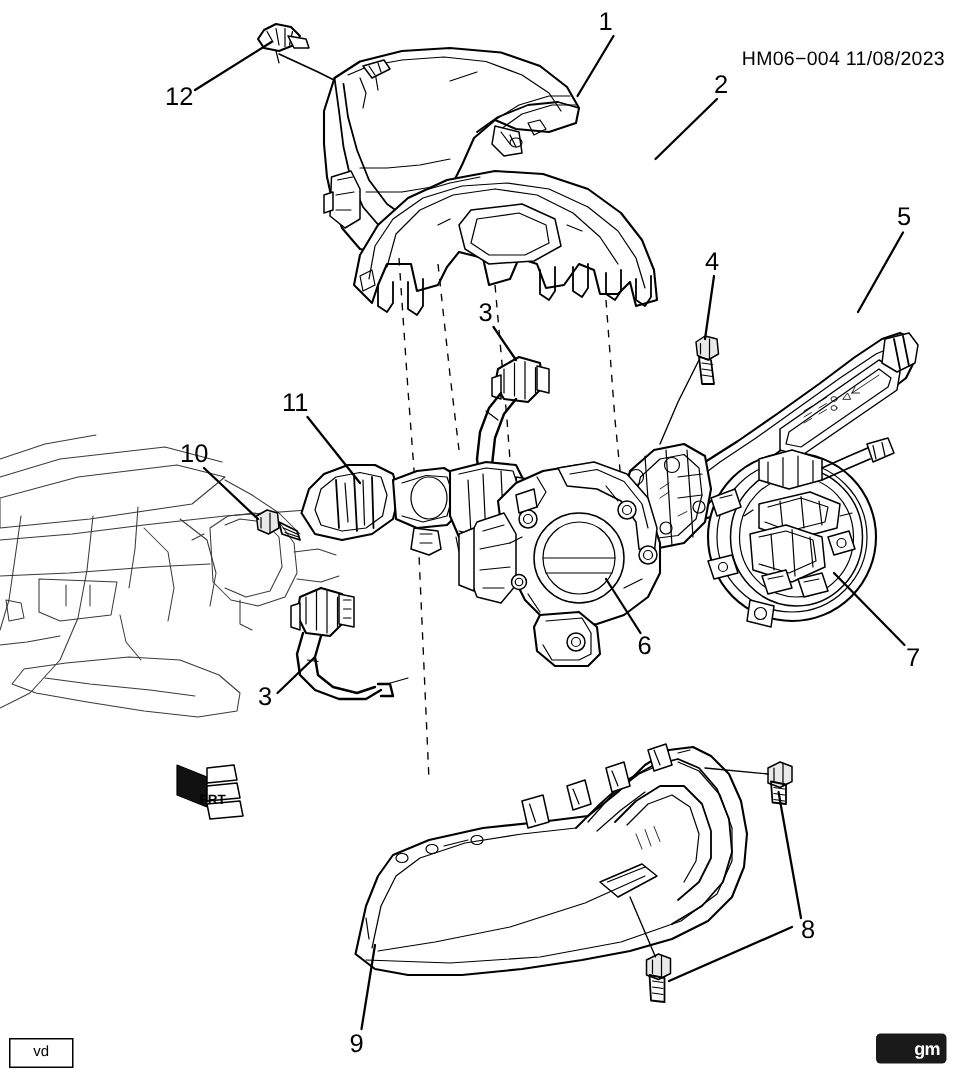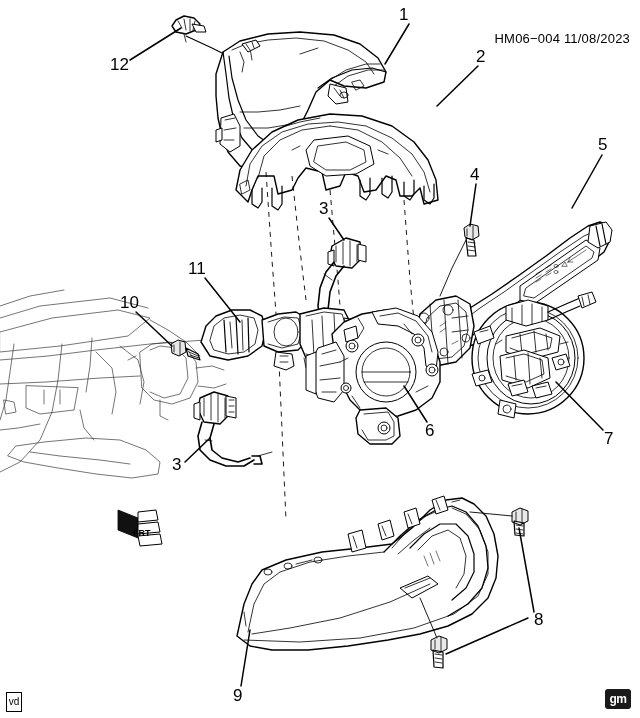--- a/index.html
+++ b/index.html
@@ -36,21 +36,21 @@
     font-size: 13px;
     letter-spacing: 0.2px;
     color: #000;
     white-space: nowrap;
     margin-top: 27px;
   }
   .vdbox {
     position: absolute;
     left: 6px;
     bottom: 6px;
-    width: 16px;
+    width: 43px;
     height: 20px;
     border: 1.5px solid #000;
     box-sizing: border-box;
     display: flex;
     align-items: center;
     justify-content: center;
     font-size: 10px;
     line-height: 1;
     color: #000;
     background: #fff;
@@ -64,20 +64,21 @@
     background: #1a1a1a;
     border-radius: 3px;
     display: flex;
     align-items: center;
     justify-content: center;
     color: #ffffff;
     font-size: 12px;
     font-weight: bold;
     letter-spacing: -0.5px;
     line-height: 1;
+    padding-left: 21px;
   }
   
   .ol   { fill: none; stroke: #000; stroke-width: 1.6; stroke-linejoin: round; stroke-linecap: round; }
   .ol2  { fill: none; stroke: #000; stroke-width: 1.2; stroke-linejoin: round; stroke-linecap: round; }
   .thin { fill: none; stroke: #000; stroke-width: 0.8; stroke-linejoin: round; stroke-linecap: round; }
   .hair { fill: none; stroke: #000; stroke-width: 0.55; stroke-linejoin: round; stroke-linecap: round; }
   .ph   { fill: none; stroke: #3a3a3a; stroke-width: 0.7; stroke-linejoin: round; stroke-linecap: round; }
   .lead { fill: none; stroke: #000; stroke-width: 1.5; stroke-linecap: round; }
   .dash { fill: none; stroke: #000; stroke-width: 0.9; stroke-dasharray: 5 5; stroke-linecap: butt; }
   .wfill { fill: #ffffff; stroke: #000; stroke-width: 1.4; stroke-linejoin: round; }

